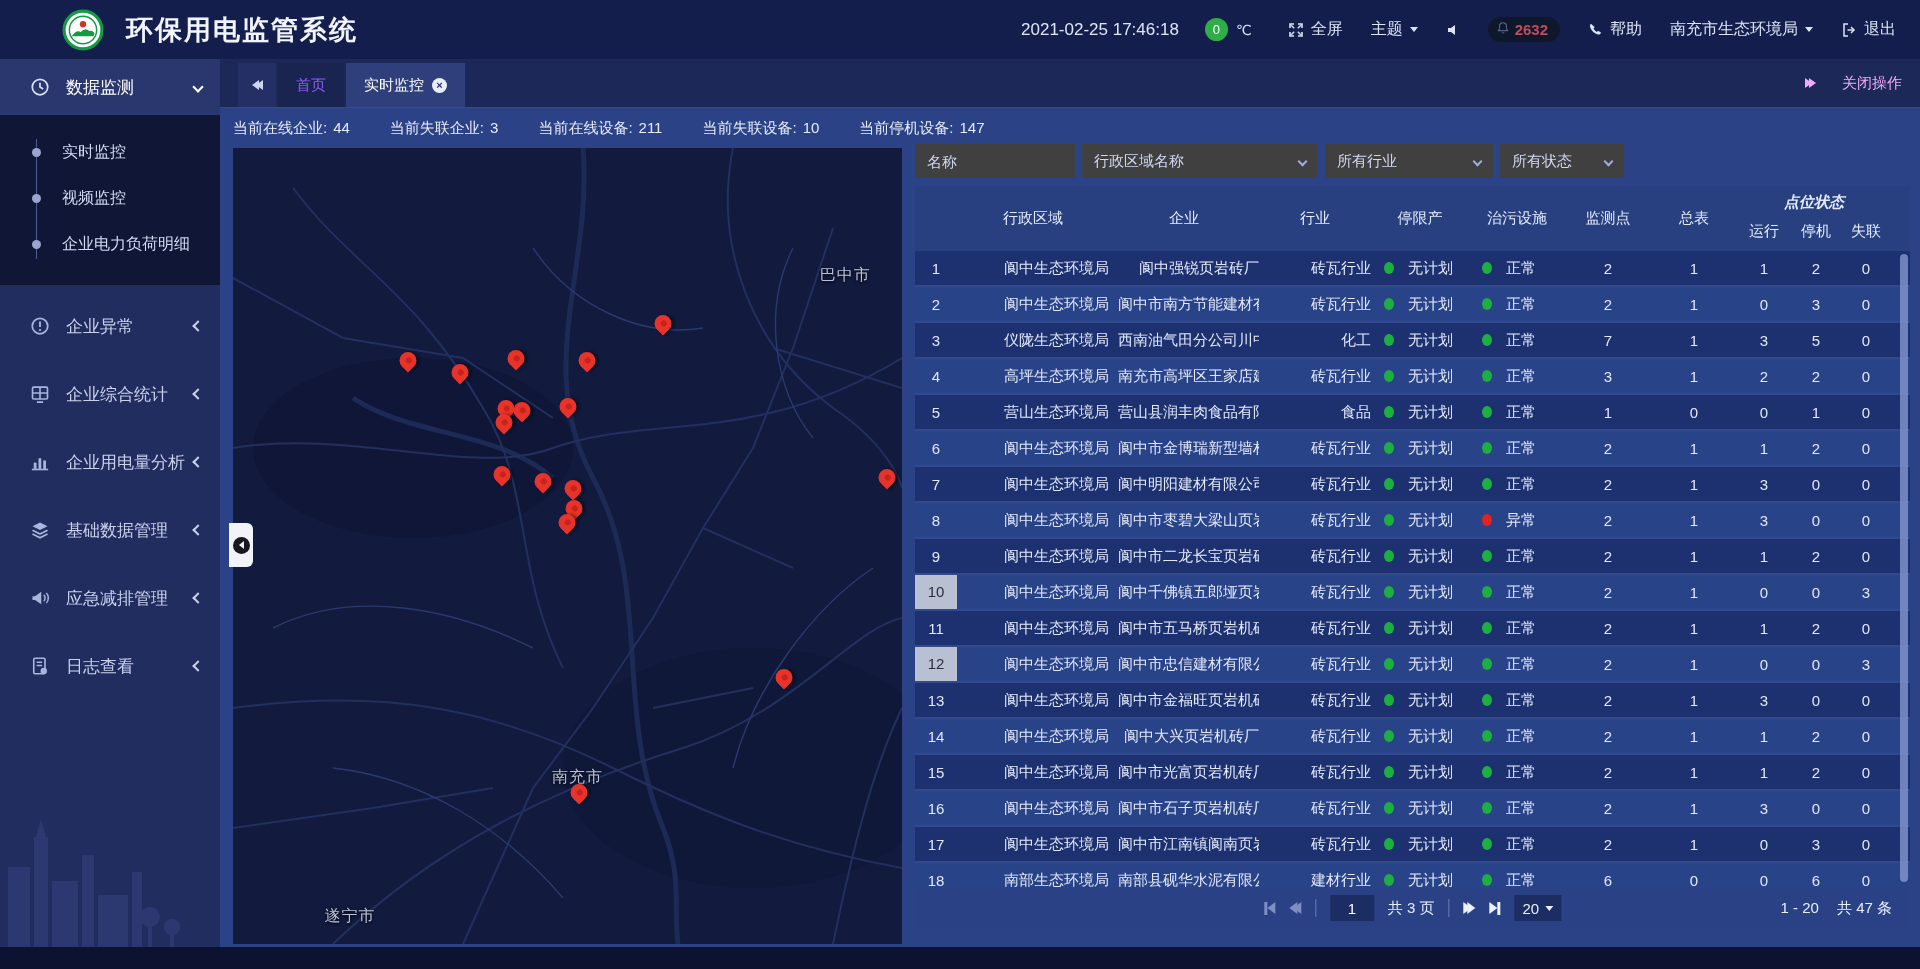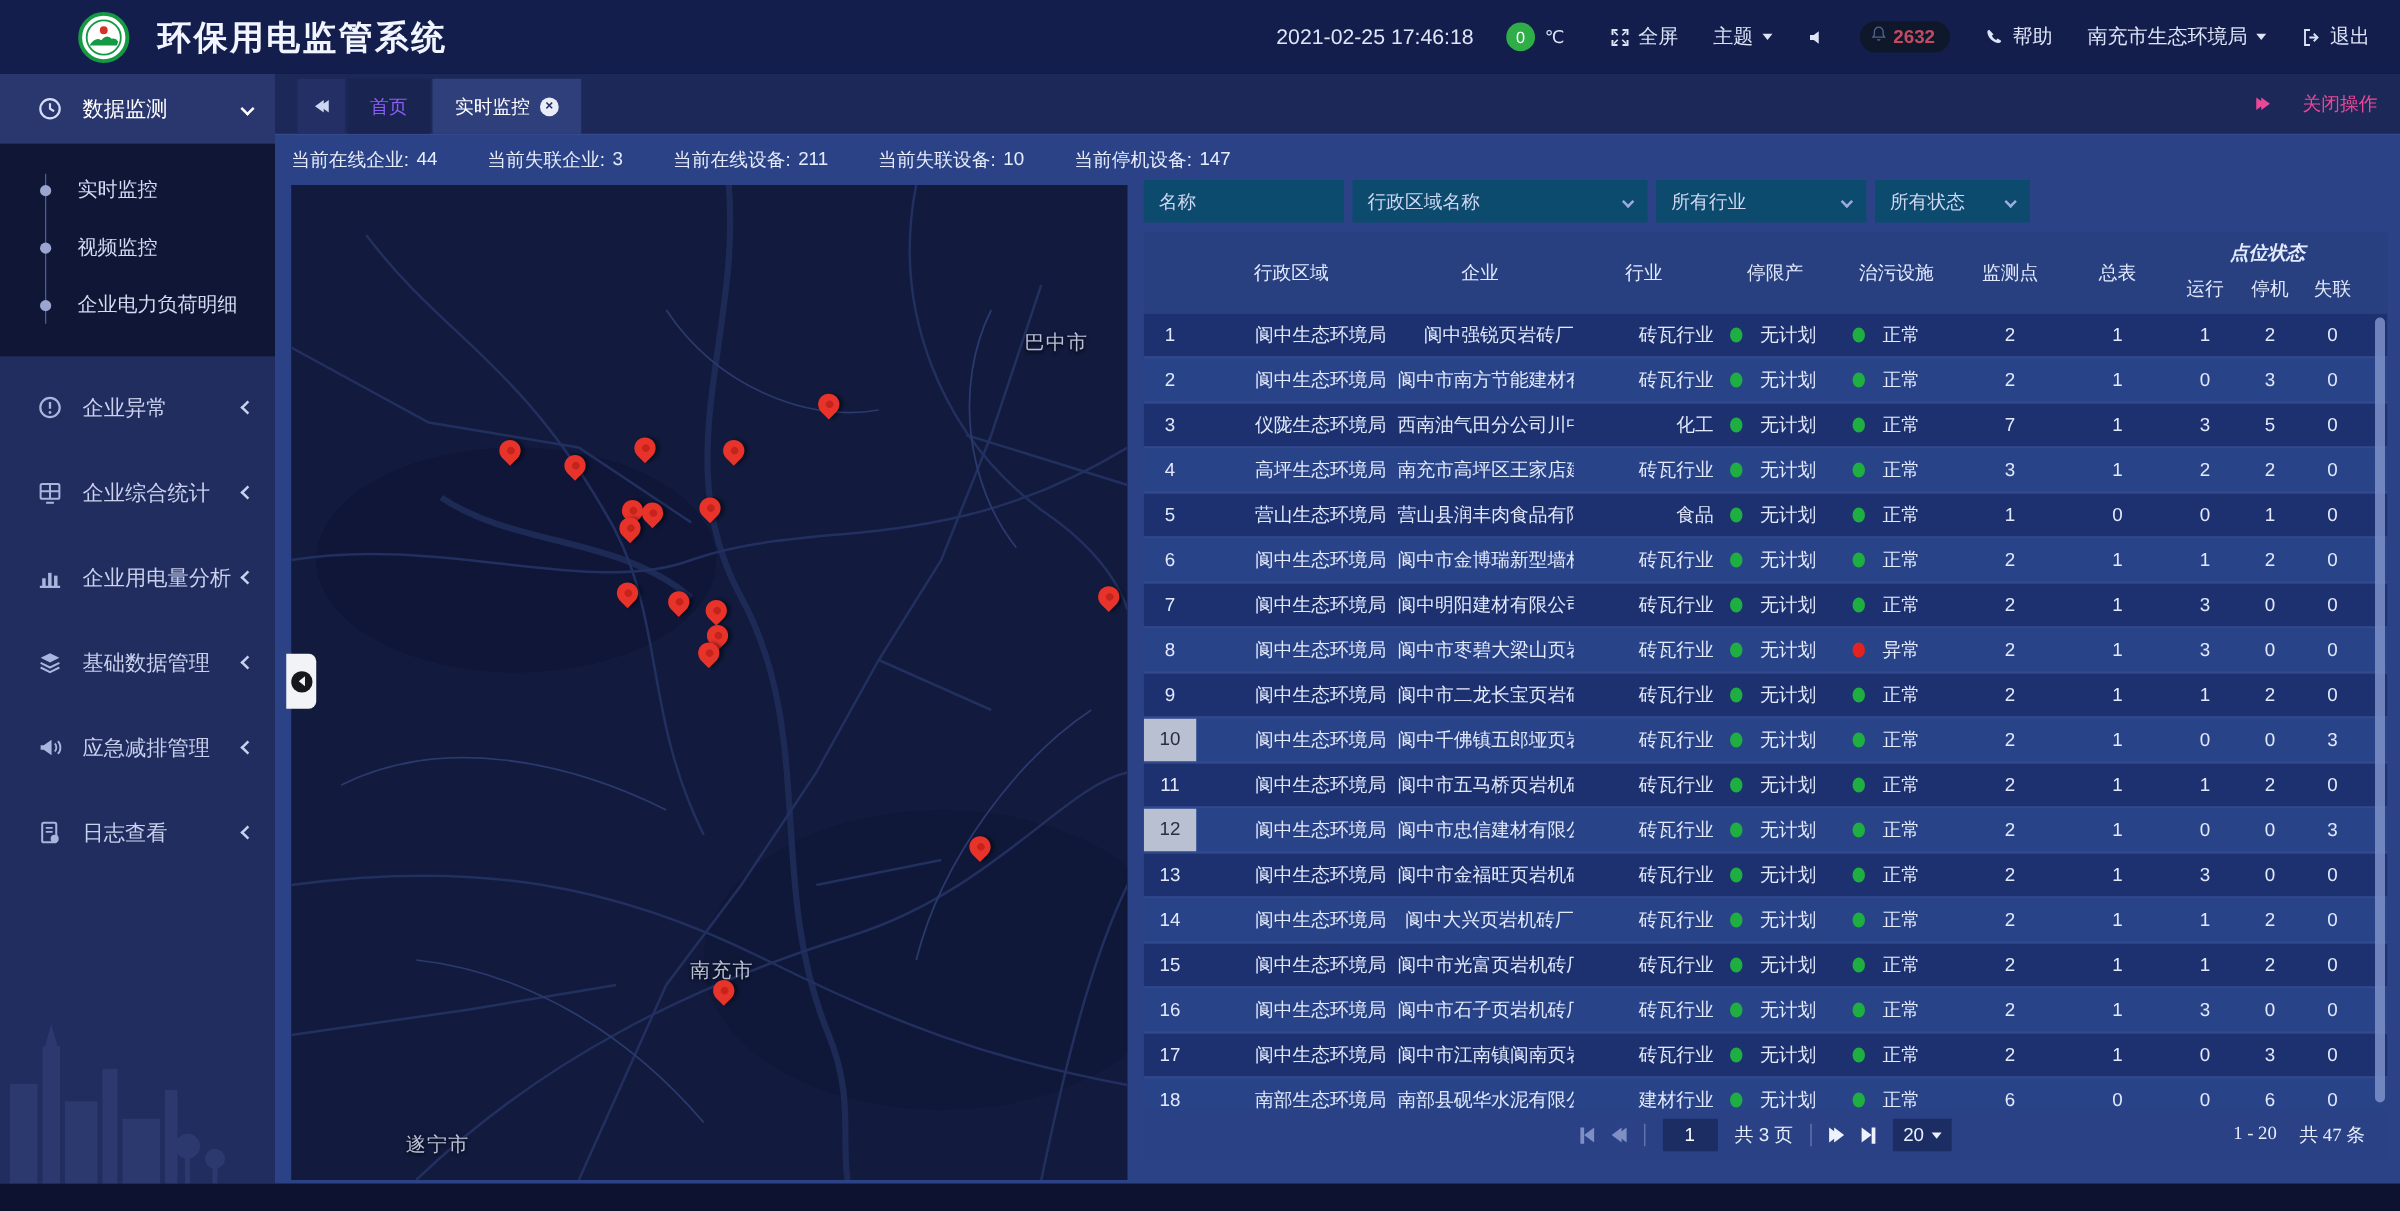--- a/index.html
+++ b/index.html
@@ -57,21 +57,21 @@
   .tab-rewind { width:38px; height:44px; background:#242f66; display:flex; align-items:center; justify-content:center;
     margin-left:18px; color:#cdd6f0; cursor:pointer; }
   .dbl { display:flex; }
   .dbl .tri+.tri { margin-left:-3px; }
   .tab { height:44px; padding:0 18px; display:flex; align-items:center; gap:8px; font-size:15px;
     color:#8b5cf6; cursor:pointer; background:#1a2450; margin-left:2px; }
   .tab.active { background:#2e3f7c; color:#fff; }
   .tab-close { width:15px; height:15px; border-radius:50%; background:#e9edf8; color:#25305f; font-size:11px;
     line-height:15px; text-align:center; font-weight:bold; cursor:pointer; }
   .tab-right { margin-left:auto; display:flex; align-items:center; gap:26px; margin-right:18px; height:100%;
-    color:#ec4899; font-size:15px; }
+    color:#f0abfc; font-size:15px; }
   .close-ops { cursor:pointer; }
 
   
   .content { position:absolute; left:220px; top:108px; width:1700px; height:839px; background:#2b4386; }
   .stats { position:absolute; left:13px; top:7px; height:26px; display:flex; align-items:center; gap:40px;
     font-size:15px; color:#e6ecfc; }
   .stat { display:flex; gap:6px; }
 
   
   .map { position:absolute; left:13px; top:40px; width:669px; height:796px; background:#121a3d; overflow:hidden; cursor:grab; }
@@ -84,21 +84,21 @@
     background:#c5241d; }
   .map-collapse { position:absolute; left:0; top:415px; width:24px; height:44px; background:#f2f3f6;
     border-radius:0 6px 6px 0; display:flex; align-items:center; justify-content:center; cursor:pointer; z-index:2; }
   .map-collapse .circ { width:17px; height:17px; border-radius:50%; background:#17181c; display:flex;
     align-items:center; justify-content:center; }
   .map-collapse .circ .tri { border-right-color:#f2f3f6; border-top-width:4px; border-bottom-width:4px; border-right-width:5px; }
 
   
   .rpanel { position:absolute; left:695px; top:0; width:995px; height:839px; }
   .filters { position:absolute; left:0; top:36px; height:34px; display:flex; gap:7px; width:100%; }
-  .fbox { height:34px; background:#0c4a6e; color:#cfd8f2; font-size:15px; display:flex; align-items:center;
+  .fbox { height:34px; background:#404040; color:#cfd8f2; font-size:15px; display:flex; align-items:center;
     padding:0 12px; cursor:pointer; }
   .fbox .chv { width:7px; height:7px; border-color:#9face0; margin-left:auto; }
   input.fbox { border:0; outline:none; cursor:text; }
   input.fbox::placeholder { color:#cfd8f2; opacity:1; }
   .f-name { width:160px; } .f-region { width:236px; } .f-industry { width:168px; } .f-status { width:124px; }
 
   .grid-cols { display:grid; grid-template-columns:42px 152px 150px 112px 98px 96px 86px 86px 54px 50px 50px 1fr; }
   .thead { position:absolute; left:0; top:78px; width:100%; height:65px; background:#28407f;
     grid-template-rows:26px 39px; color:#e3eaff; font-size:15px; }
   .th { grid-row:1 / 3; align-self:center; text-align:center; }
@@ -125,21 +125,21 @@
     display:flex; align-items:center; color:#e8eefc; font-size:15px; }
   .pg-center { position:absolute; left:50%; transform:translateX(-50%); display:flex; align-items:center; gap:14px; }
   .pg-btn { display:flex; align-items:center; cursor:pointer; color:#eef2fd; }
   .pg-btn.dim { color:#7f8fc4; }
   .vbar { display:inline-block; width:3px; height:13px; background:currentColor; }
   .pg-sep { width:1px; height:18px; background:#6b7cb4; }
   .pg-input { width:44px; height:26px; background:#1c2d63; border:0; color:#fff; text-align:center;
     font-size:15px; outline:none; }
   .pg-size { height:26px; background:#1c2d63; display:flex; align-items:center; gap:6px; padding:0 8px; cursor:pointer; }
   .pg-size .tri.d { border-top-width:5px; border-left-width:4px; border-right-width:4px; }
-  .pg-right { margin-left:auto; margin-right:18px; display:flex; gap:18px;font-family:Liberation Serif, serif; }
+  .pg-right { margin-left:auto; margin-right:18px; display:flex; gap:18px; }
 
   .bottom-strip { position:absolute; left:0; top:947px; width:1920px; height:22px; background:#0c1230; }
 </style>
 </head>
 <body>
 
 <div class="app">
 
   <div class="topbar">
     <div class="logo">

